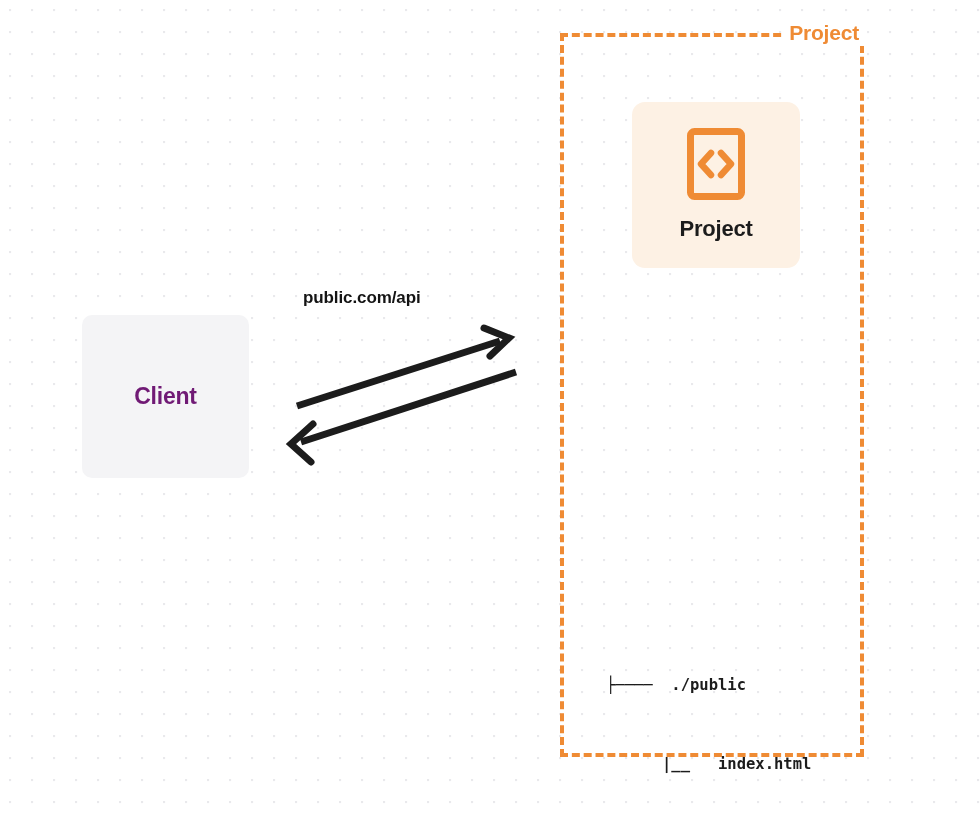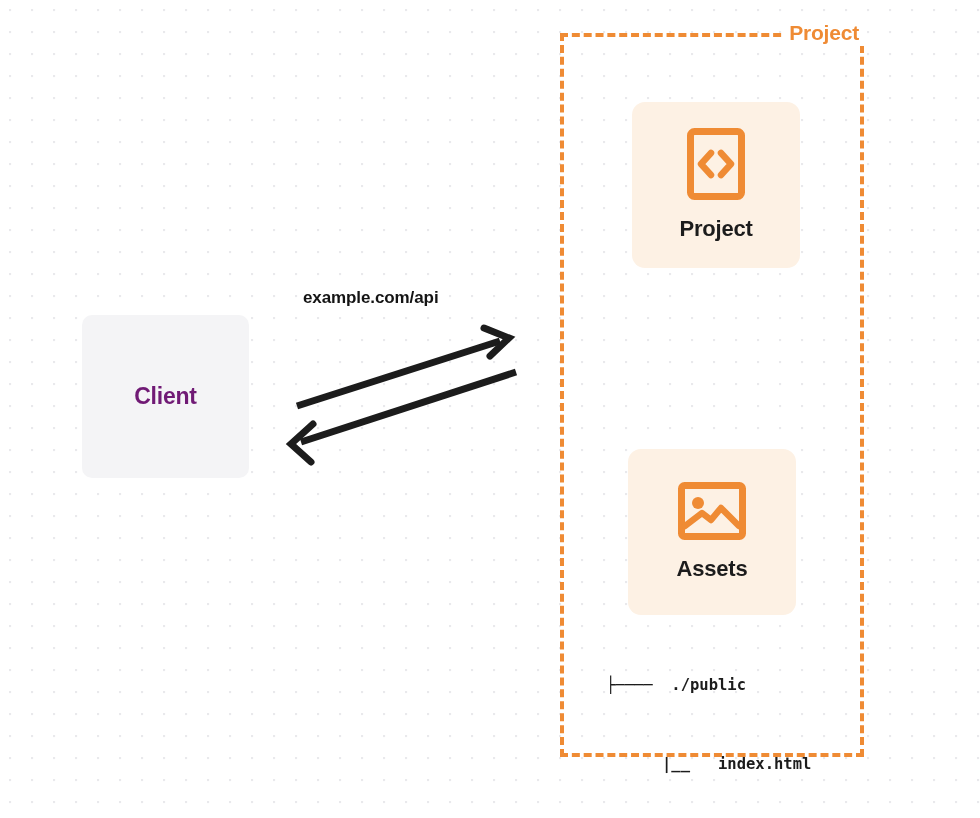--- a/index.html
+++ b/index.html
@@ -168,30 +168,20 @@
     <span class="card-icon">
       <svg width="58" height="72" viewBox="0 0 58 72" xmlns="http://www.w3.org/2000/svg">
         <rect x="3.5" y="3.5" width="51" height="65" rx="4" ry="4" fill="none" stroke="#ef8b34" stroke-width="7"></rect>
         <polyline points="24,25 14,36 24,47" fill="none" stroke="#ef8b34" stroke-width="6.5" stroke-linecap="round" stroke-linejoin="round"></polyline>
         <polyline points="34,25 44,36 34,47" fill="none" stroke="#ef8b34" stroke-width="6.5" stroke-linecap="round" stroke-linejoin="round"></polyline>
       </svg>
     </span>
     <span class="card-title">Project</span>
   </div>
 
-  <div id="assets-card" class="service-card">
-    <span class="card-icon">
-      <svg width="68" height="58" viewBox="0 0 68 58" xmlns="http://www.w3.org/2000/svg">
-        <rect x="3.5" y="3.5" width="61" height="51" rx="3" ry="3" fill="none" stroke="#ef8b34" stroke-width="7"></rect>
-        <circle cx="20" cy="21" r="6" fill="#ef8b34"></circle>
-        <polyline points="7,44 24,31 33,38 43,26 61,44" fill="none" stroke="#ef8b34" stroke-width="6.5" stroke-linecap="round" stroke-linejoin="round"></polyline>
-      </svg>
-    </span>
-    <span class="card-title">Assets</span>
-  </div>
 
   <div id="assets-file-tree">
     <span class="tree-row">├────  ./public</span>
     <span class="tree-row">      |__   index.html</span>
     <span class="tree-row">      |__    blog.html</span>
     
   </div>
 
   <svg id="arrow-layer" viewBox="0 0 980 818" xmlns="http://www.w3.org/2000/svg">
 
@@ -199,15 +189,15 @@
       <line x1="297" y1="406" x2="500" y2="341" stroke="#1c1c1c" stroke-width="7" stroke-linecap="butt"></line>
       <polyline points="484,328 509,338 490,356" fill="none" stroke="#1c1c1c" stroke-width="7" stroke-linecap="round" stroke-linejoin="miter"></polyline>
     </g>
 
     <g>
       <line x1="516" y1="372" x2="301" y2="442" stroke="#1c1c1c" stroke-width="7" stroke-linecap="butt"></line>
       <polyline points="313,424 291,444 311,462" fill="none" stroke="#1c1c1c" stroke-width="7" stroke-linecap="round" stroke-linejoin="miter"></polyline>
     </g>
   </svg>
 
-  <div id="request-label">example.com/api</div>
+  <div id="request-label">public.com/api</div>
 
 </div>
 
 </body></html>

